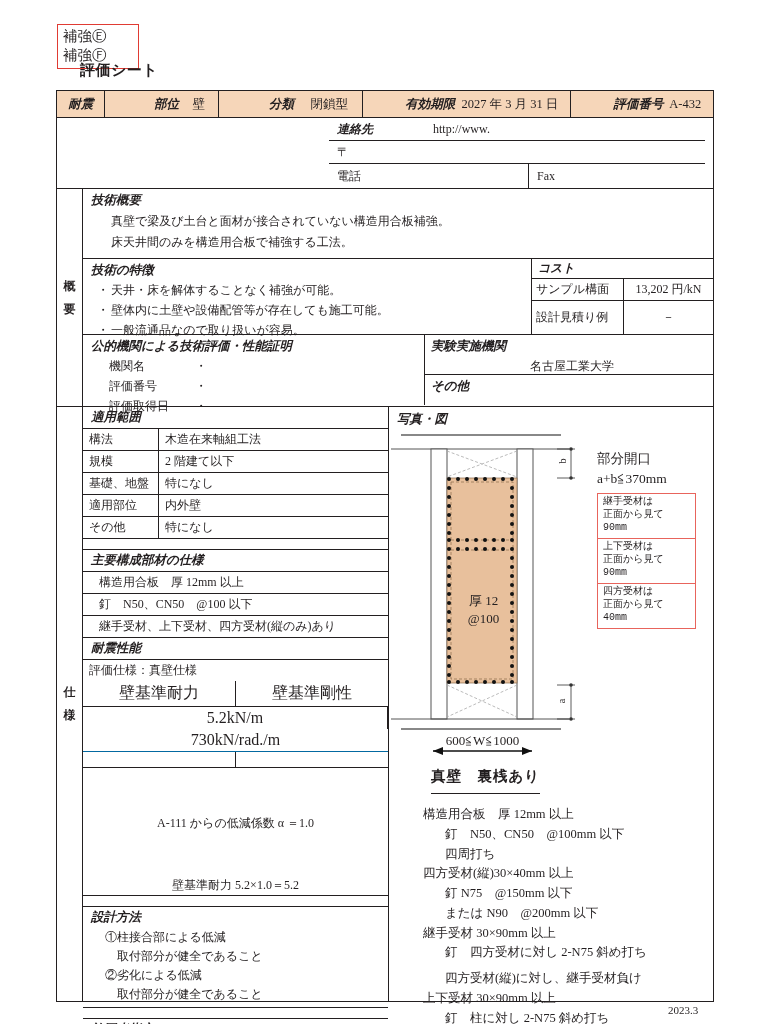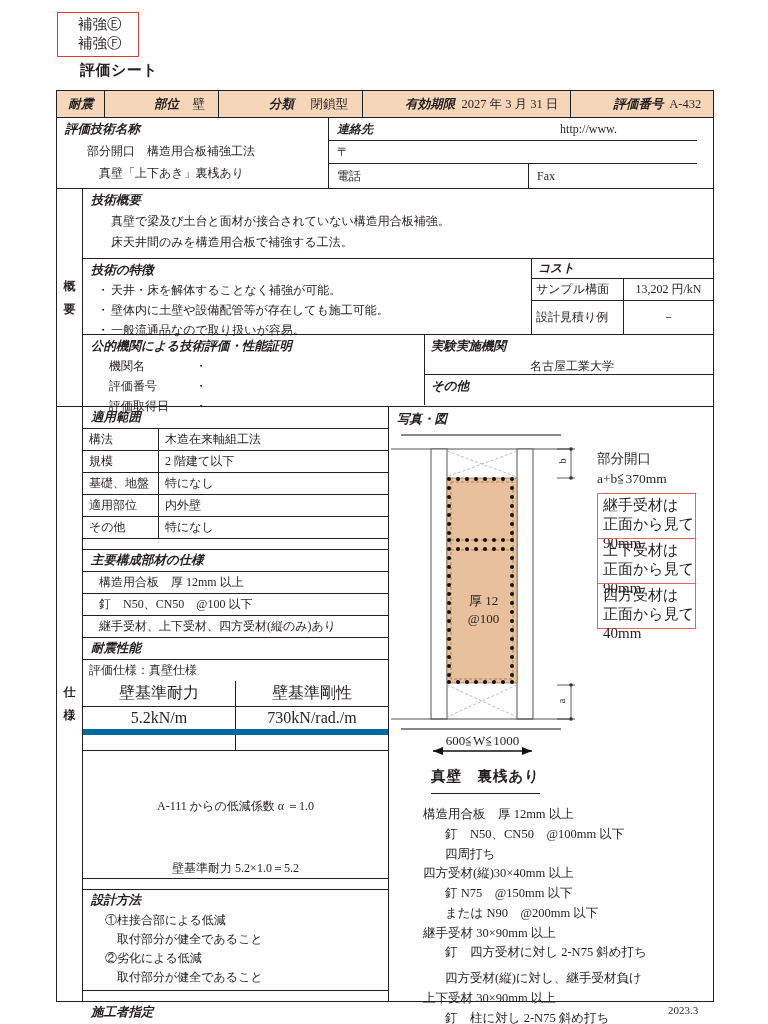--- a/index.html
+++ b/index.html
@@ -17,24 +17,24 @@
   }
   .page {
     position: absolute;
     left: 0; top: 0;
     width: 768px; height: 1024px;
   }
 
   
   .tagbox {
     position: absolute;
-    left: 57px; top: 12px;
+    left: 57px; top: 24px;
     width: 82px;
     border: 1.4px solid #e03b33;
-    padding: 2px 5px 3px 20px;
+    padding: 2px 5px 3px 5px;
     box-sizing: border-box;
     line-height: 1.32;
   }
   .tagbox div {
     font-size: 14.5px;
     letter-spacing: 0px;
     white-space: nowrap;
   }
   .sheet-title {
     position: absolute;
@@ -99,28 +99,28 @@
     width: 272px; height: 100%;
     border-right: 1px solid #231f20;
     box-sizing: border-box;
     padding: 3px 0 0 8px;
     font-size: 12px;
   }
   .nm-left .t1 { font-style: italic; font-weight: bold; font-size: 12.5px; }
   .nm-left .t2 { margin-top: 5px; padding-left: 22px; }
   .nm-left .t3 { margin-top: 5px; padding-left: 34px; }
 
-  .nm-right { position: absolute; left: 272px; top: 0; right: 16px; height: 100%; }
+  .nm-right { position: absolute; left: 272px; top: 0; right: 8px; height: 100%; }
   .nm-r1 {
     height: 23px; border-bottom: 1px solid #231f20;
     box-sizing: border-box; display: flex; align-items: center;
     font-size: 12px;
   }
   .nm-r1 .k { font-style: italic; font-weight: bold; padding-left: 8px; width: 96px; }
-  .nm-r1 .v { flex: 1; text-align: right; padding-right: 80px; }
+  .nm-r1 .v { flex: 1; text-align: left; padding-right: 80px; }
   .nm-r2 {
     height: 23px; border-bottom: 1px solid #231f20;
     box-sizing: border-box; display: flex; align-items: center;
     padding-left: 8px; font-size: 12px;
   }
   .nm-r3 { height: 24px; display: flex; font-size: 12px; }
   .nm-r3 .c {
     display: flex; align-items: center; padding-left: 8px;
     box-sizing: border-box;
   }
@@ -222,43 +222,43 @@
   .srow .ttl { font-style: italic; font-weight: bold; font-size: 12.5px; padding: 2px 0 2px 8px; }
   .kv { display: flex; }
   .kv .k { width: 76px; border-right: 1px solid #231f20; box-sizing: border-box; padding: 2px 0 2px 6px; }
   .kv .v { flex: 1; padding: 2px 0 2px 6px; }
   .line { padding: 2px 0 2px 16px; }
   .spacer { height: 11px; border-bottom: 1px solid #231f20; box-sizing: border-box; }
 
   .perf-head { display: flex; border-bottom: 1px solid #231f20; }
   .perf-head .c { flex: 1; text-align: center; padding: 2px 0; }
   .perf-head .c:first-child { border-right: 1px solid #231f20; }
-  .perf-val { display: flex; border-bottom: 6px solid #0369a1; }
+  .perf-val { display: flex; border-bottom: 1px solid #0369a1; flex-direction: column; }
   .perf-val .c { flex: 1; text-align: center; padding: 2px 0; }
   .perf-val .c:first-child { border-right: 1px solid #231f20; }
   .perf-blank { display: flex; height: 15px; border-bottom: 1.2px solid #231f20; }
   .perf-blank .c { flex: 1; }
   .perf-blank .c:first-child { border-right: 1px solid #231f20; }
   .calc { text-align: center; padding: 3px 0 1px 0; margin-top: 44px; }
 
   
   .photo-title {
     position: absolute; left: 8px; top: 4px;
     font-style: italic; font-weight: bold; font-size: 12.5px;
   }
   .drawing { position: absolute; left: 0; top: 0; right: 0; height: 360px; }
 
   .ann {
     position: absolute;
     border: 1.1px solid #e8645c;
     box-sizing: border-box;
-    font-size: 15px;
+    font-size: 10px;
     line-height: 1.28;
     padding: 2px 0 2px 5px;
-    font-family: Liberation Serif, serif;
+    font-family: Liberation Mono, monospace;
   }
 
   .lbl-open {
     position: absolute;
     font-size: 13.5px;
     line-height: 1.45;
   }
 
   .dimtxt {
     position: absolute;
@@ -318,25 +318,20 @@
         <span class="k">有効期限</span>
         <span class="v" style="flex:1;text-align:center;">2027 年 3 月 31 日</span>
       </div>
       <div class="cell h-ban">
         <span class="k">評価番号</span>
         <span class="v" style="flex:1;text-align:center;">A-432</span>
       </div>
     </div>
 
     <div class="nameblk">
-      <div class="nm-left">
-        <div class="t1">評価技術名称</div>
-        <div class="t2">部分開口　構造用合板補強工法</div>
-        <div class="t3">真壁「上下あき」裏桟あり</div>
-      </div>
       <div class="nm-right">
         <div class="nm-r1">
           <span class="k">連絡先</span>
           <span class="v">http://www.</span>
         </div>
         <div class="nm-r2">〒</div>
         <div class="nm-r3">
           <div class="c c1">電話</div>
           <div class="c c2">Fax</div>
         </div>

